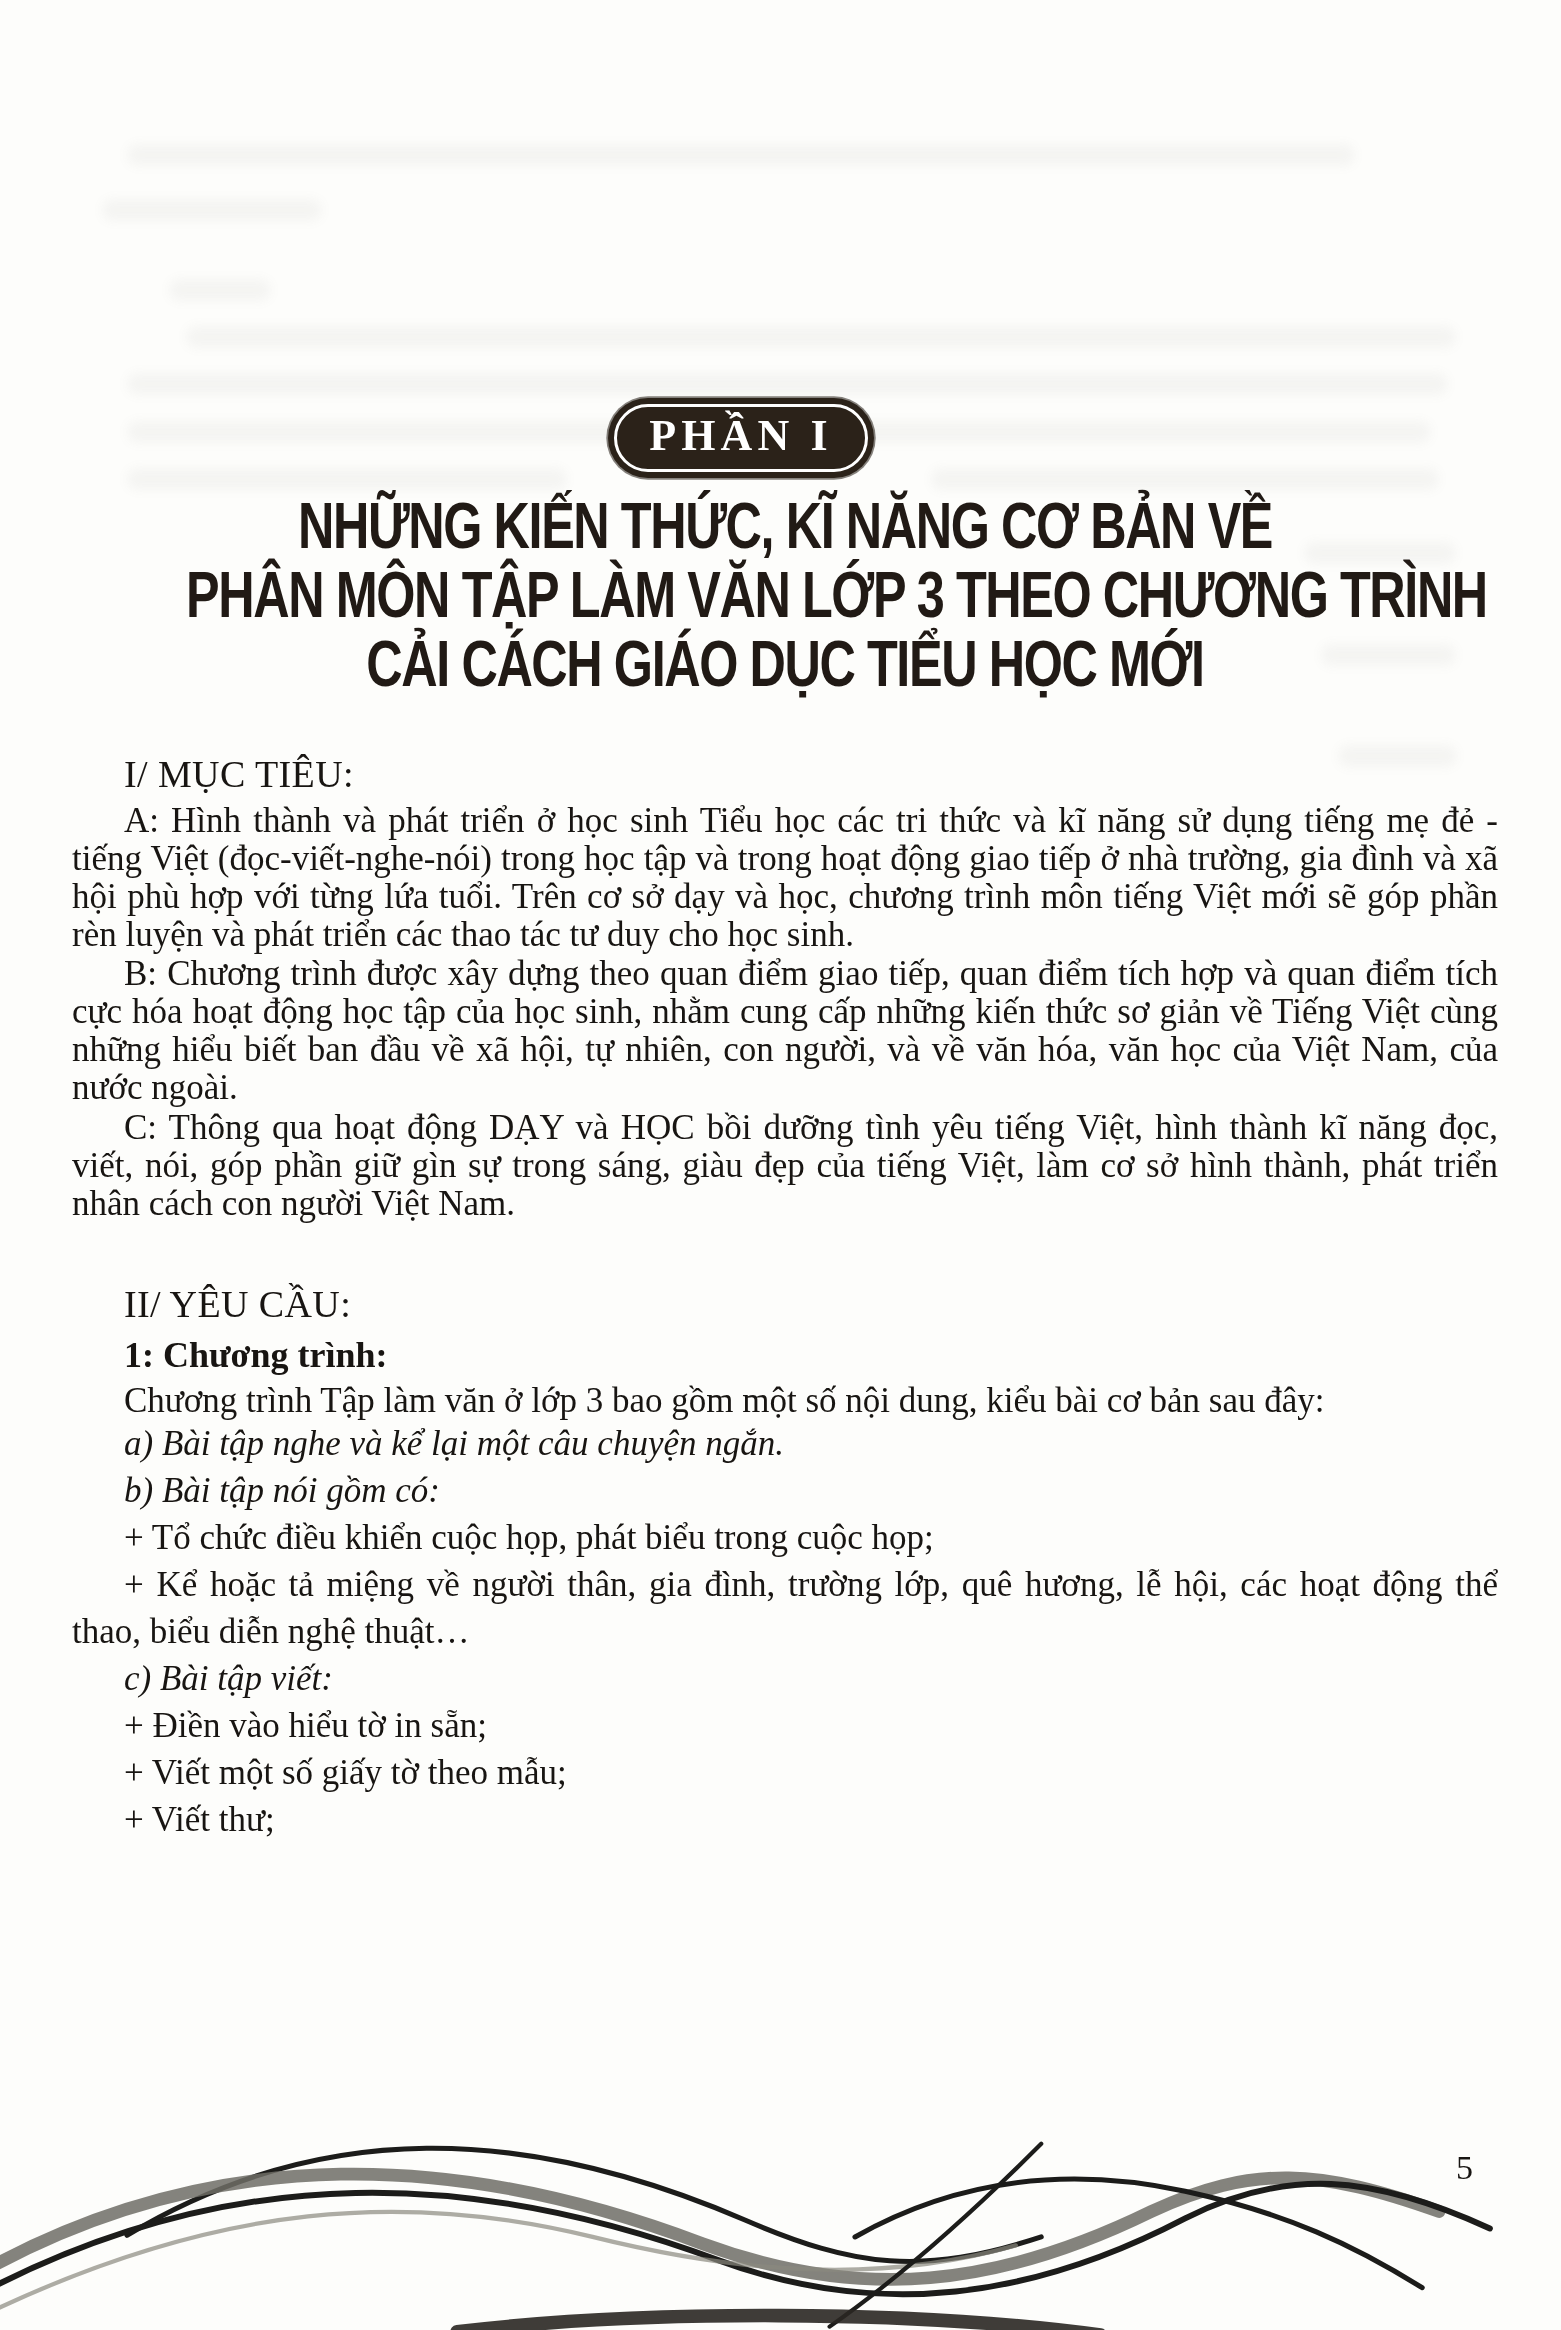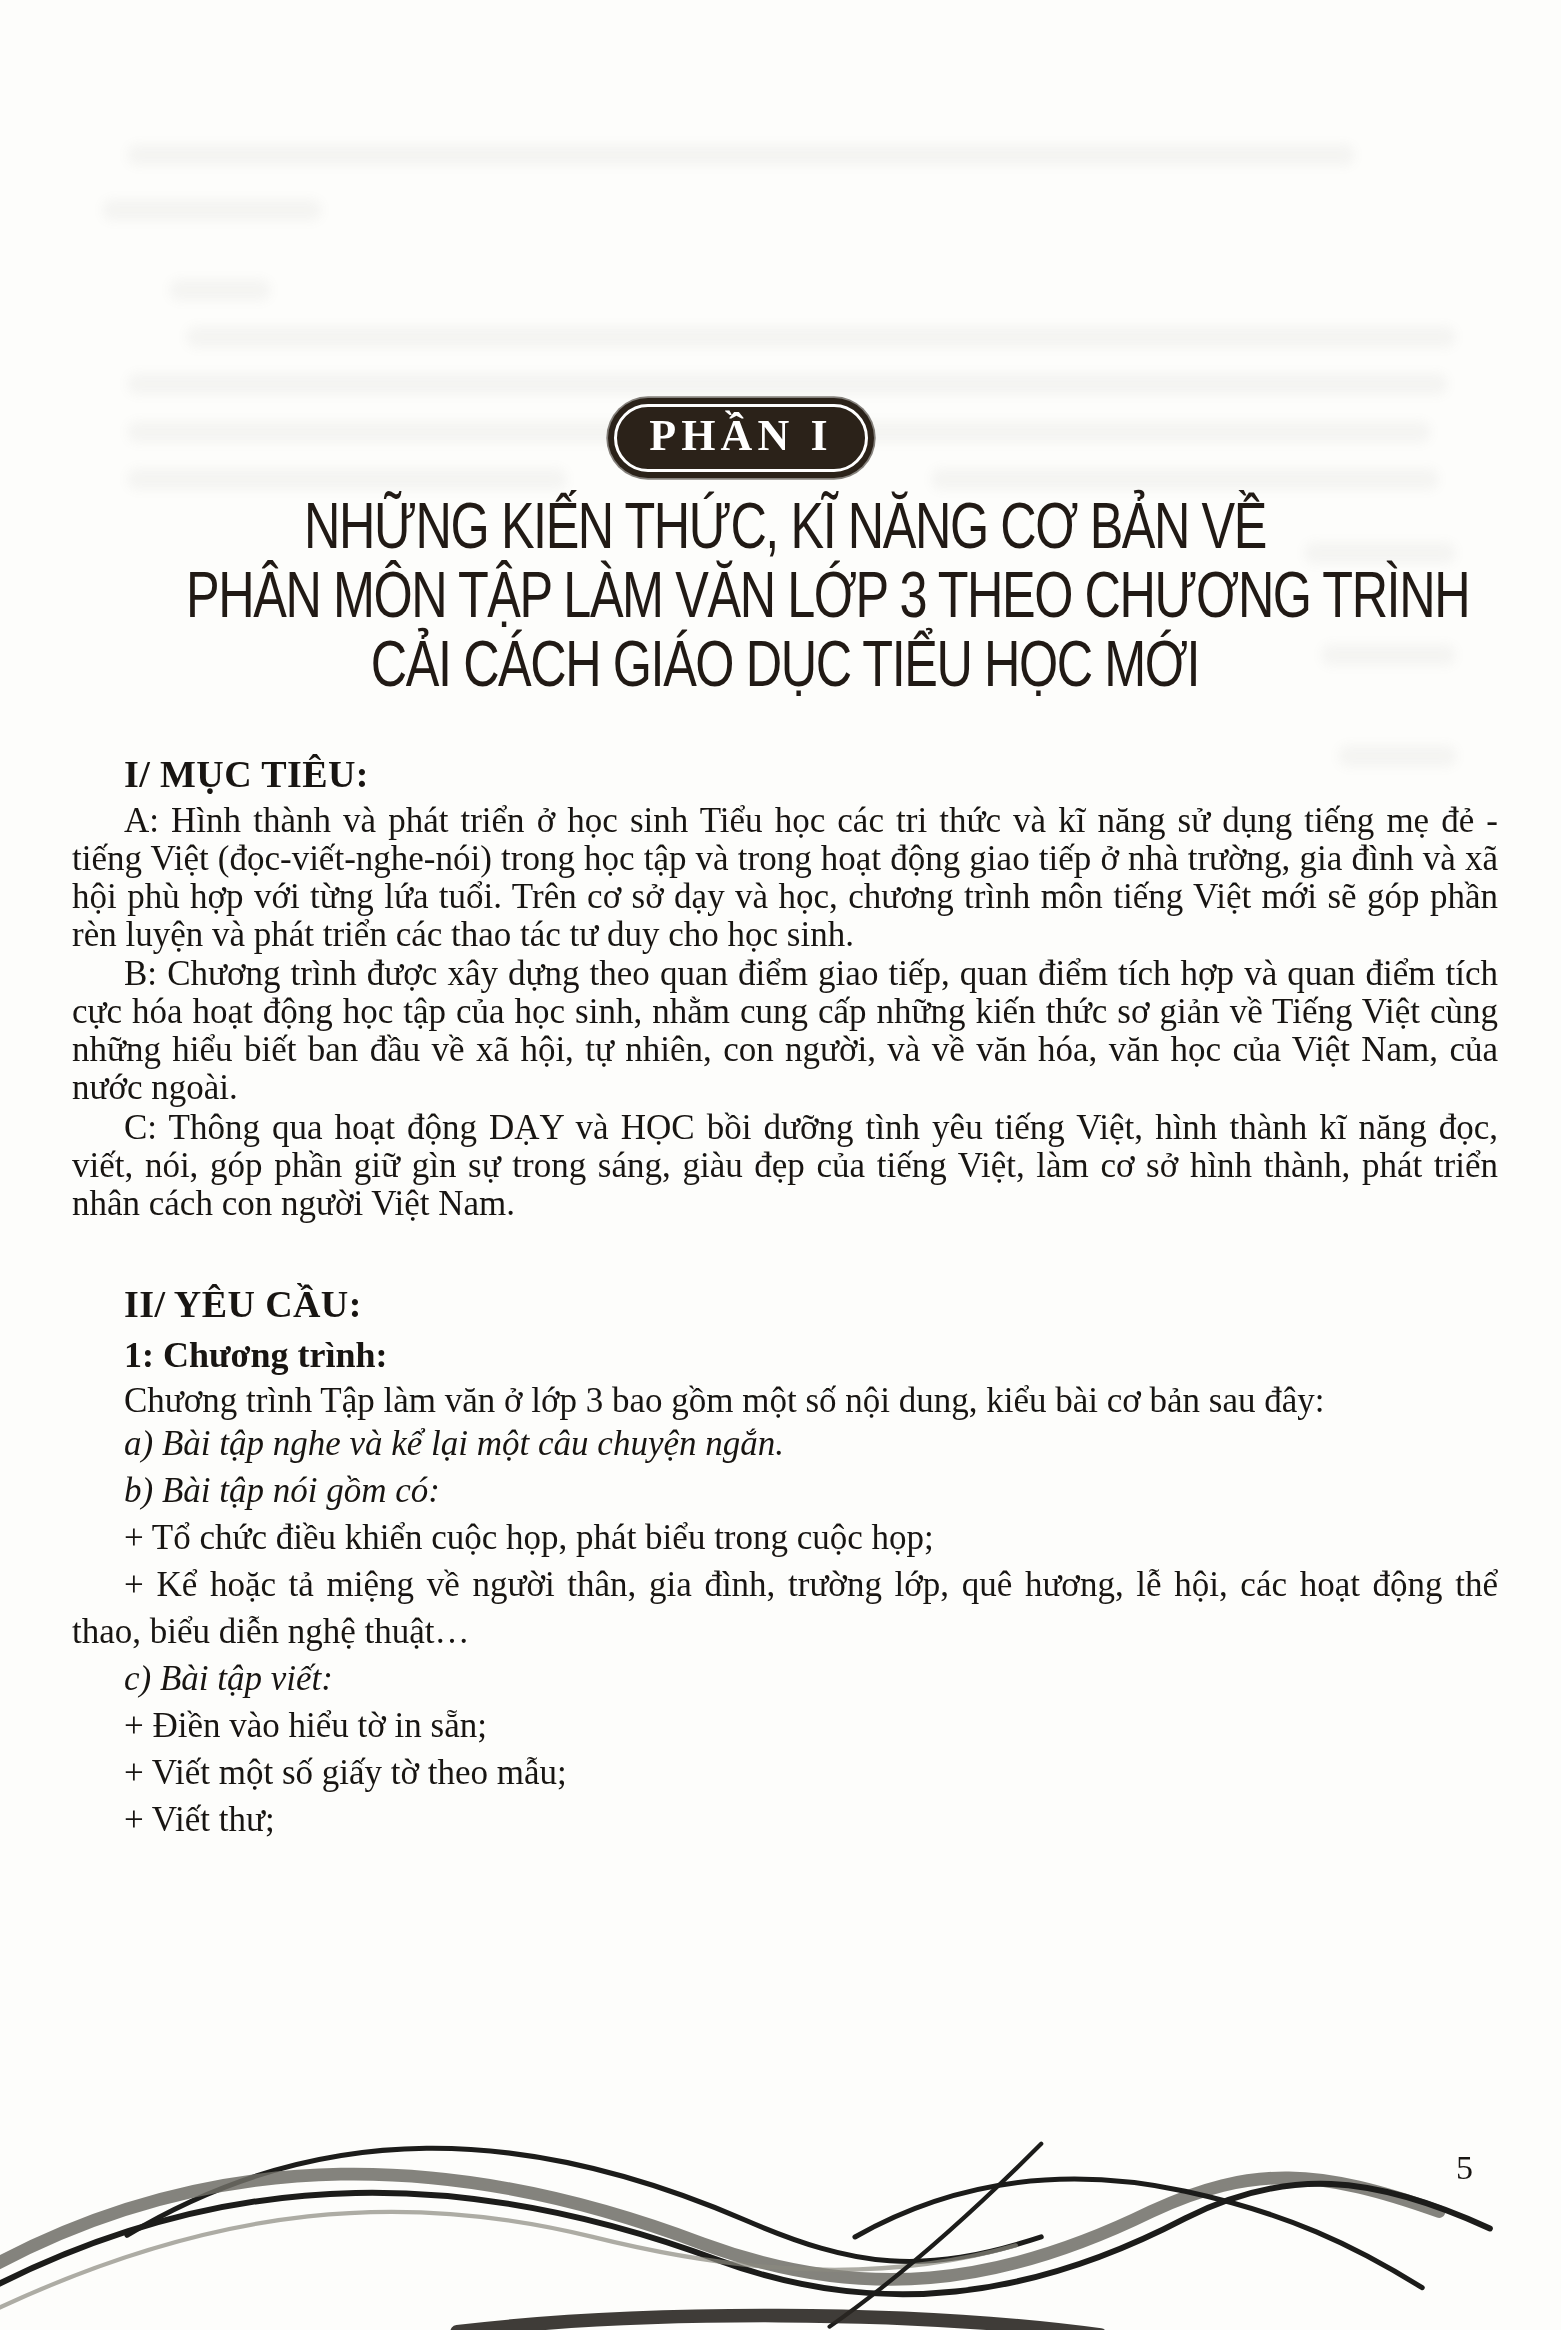--- a/index.html
+++ b/index.html
@@ -51,34 +51,34 @@
     font-size:44px;
     letter-spacing:5.1px;
     color:#ffffff;
     line-height:1.1;
     white-space:nowrap;
   }
   .title{
     margin-top:13.5px;
     text-align:center;
     font-family:"Liberation Sans", sans-serif;
-    font-weight:400;
+    font-weight:700;
     color:var(--title-ink);
   }
   .title .tline{
     display:block;
     font-size:60px;
     line-height:69px;
     letter-spacing:-1.7px;
     transform:scaleX(.84) scaleY(1.08);
     transform-origin:50% 50%;
     white-space:nowrap;
   }
   .h1{
-    font-size:38px;font-weight:bold;
+    font-size:38px;font-weight:normal;
     margin:54px 0 5.1px 52px;
     letter-spacing:0.4px;
   }
   .h1.second{margin-top:59px;}
   .h2{
     font-size:36px;font-weight:bold;
     margin:8.5px 0 5.1px 52px;
   }
   p.body{
     font-size:35px;line-height:38px;

